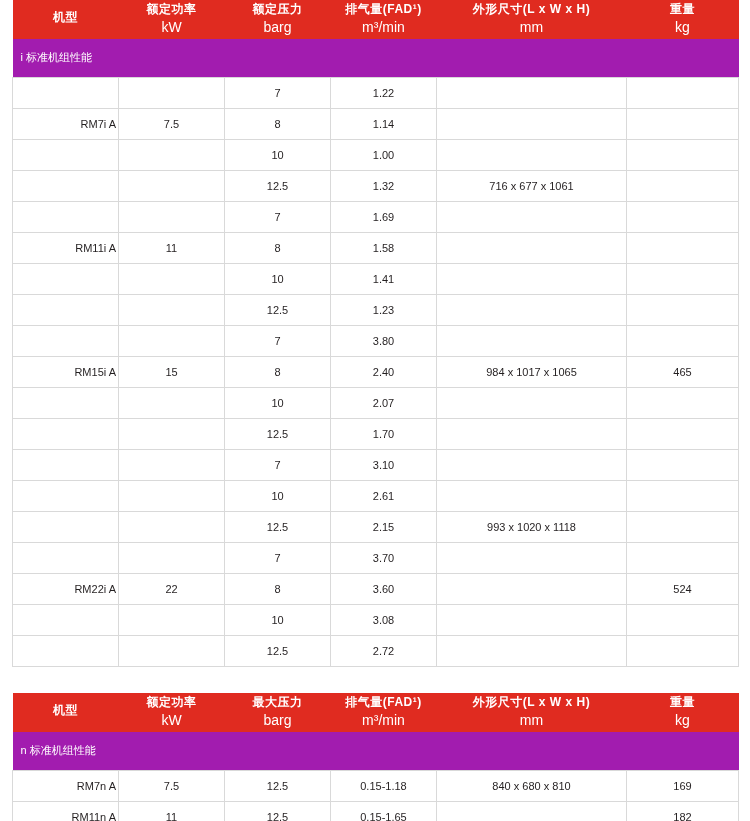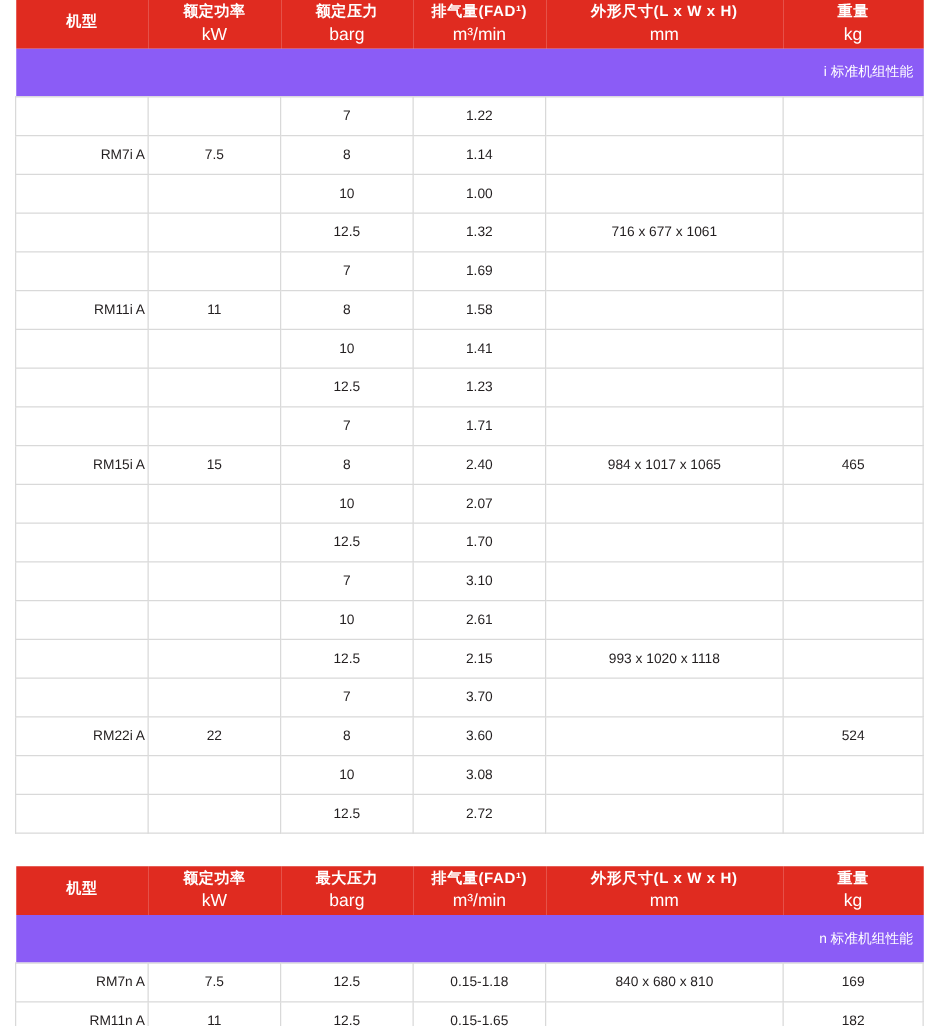--- a/index.html
+++ b/index.html
@@ -43,25 +43,25 @@
     display: block;
     letter-spacing: 0.5px;
   }
   .head-sub {
     font-size: 14px;
     display: block;
     font-weight: normal;
     margin-top: 2px;
   }
   tr.section td {
-    background: #8b5cf6;
+    background: #a21caf;
     color: #ffffff;
     font-size: 11px;
     padding: 4px 8px;
-    text-align: right;
+    text-align: left;
     border: none;
     font-weight: normal;
   }
   tbody td {
     border: 1px solid #d9d9d9;
     font-size: 11px;
     text-align: center;
     vertical-align: middle;
     height: 30px;
     padding: 0 2px;
@@ -200,21 +200,21 @@
         <td></td>
         <td>12.5</td>
         <td>1.23</td>
         <td></td>
         <td></td>
       </tr>
       <tr>
         <td class="model"></td>
         <td></td>
         <td>7</td>
-        <td>1.71</td>
+        <td>3.80</td>
         <td></td>
         <td></td>
       </tr>
       <tr>
         <td class="model">RM15i A</td>
         <td>15</td>
         <td>8</td>
         <td>2.40</td>
         <td>984 x 1017 x 1065</td>
         <td>465</td>

